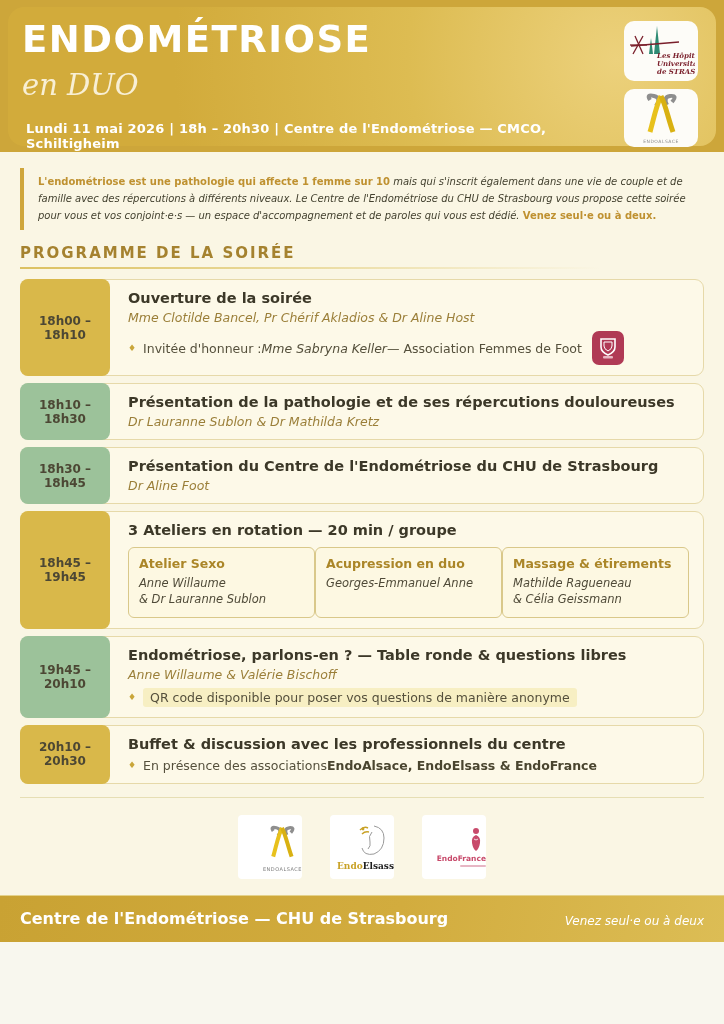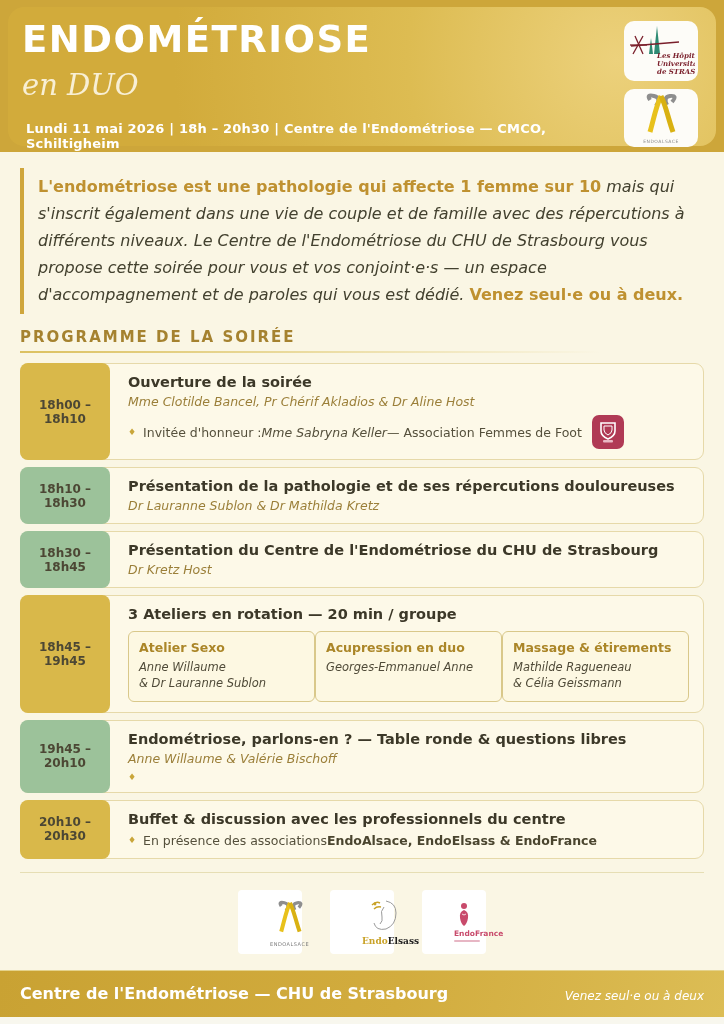--- a/index.html
+++ b/index.html
@@ -21,21 +21,21 @@
   .date-line { color:#ffffff; font-size:13px; font-weight:700; padding-left:4px; letter-spacing:.2px; }
   .header-logos { display:flex; flex-direction:column; gap:8px; align-items:flex-end; margin-right:2px; }
   .logo-box { background:#fdfcf8; border-radius:10px; width:74px; display:flex; flex-direction:column;
      align-items:center; justify-content:center; padding:3px; }
   .logo-box.hus { height:60px; } .logo-box.ea { height:62px; }
   .ea-caption { font-size:4.5px; color:#8a8a8a; letter-spacing:.5px; margin-top:1px; }
 
   
   .main { padding:16px 20px 0 20px; flex:0 0 auto; }
   .intro { border-left:4px solid #cfa63c; padding:6px 10px 6px 14px; margin-bottom:14px; }
-  .intro p { font-size:16px; line-height:1.68; color:#43412f; }
+  .intro p { font-size:10px; line-height:1.68; color:#43412f; }
   .intro .lead, .intro .tail { color:#bf9130; font-weight:700; font-style:normal; }
   .intro em { font-style:italic; color:#43412f; }
 
   .program-heading { color:#a5822f; font-size:15px; font-weight:800; letter-spacing:2px; margin:2px 0 5px 0; }
   .heading-underline { height:2px; margin-bottom:10px;
      background:linear-gradient(to right,#dcc161 0%,#e8d795 35%,rgba(232,215,149,0) 85%); }
 
   
   .rows { display:flex; flex-direction:column; gap:7px; }
   .row { display:flex; background:#fdf9e8; border:1px solid #e6d9a9; border-radius:9px; }
@@ -54,21 +54,21 @@
      margin-left:10px; align-items:center; justify-content:center; }
   .workshops { display:flex; margin-top:9px;border-radius:19px; }
   .ws-card { flex:1; background:#fdf8e2; border:1px solid #d9c88a; border-radius:6px; padding:8px 10px 9px 10px; }
   .ws-name { font-size:12.5px; font-weight:700; color:#ab8628; }
   .ws-people { font-size:11.5px; font-style:italic; color:#4f4a38; margin-top:4px; white-space:pre-line; line-height:1.4; }
 
   
   .partners { margin-top:13px; border-top:1px solid #e6deb4; padding:17px 0 16px 0;
      display:flex; justify-content:center; gap:28px; }
   .p-box { width:64px; height:64px; background:#ffffff; border-radius:4px; display:flex;
-     flex-direction:column; align-items:flex-start; justify-content:center;padding-left:32px; }
+     flex-direction:column; align-items:flex-end; justify-content:center;padding-left:32px; }
   .p-caption { font-size:5px; color:#7d7d7d; letter-spacing:.5px; margin-top:2px; }
   .ee-name { font-family:"DejaVu Serif","Liberation Serif",serif; font-size:9px; font-weight:700; margin-top:1px; }
   .ee-name .g { color:#c9a227; } .ee-name .d { color:#1c1c1c; }
   .ef-name { font-size:7.5px; font-weight:700; color:#c84a6b; margin-top:1px; }
   .ef-sub { width:26px; height:2px; background:#e7b6c4; border-radius:1px; margin-top:2px; }
 
   
   .footer { background:linear-gradient(100deg,#c9a233 0%,#d2ac3e 55%,#dcbd55 100%);
      padding:13px 20px 14px 20px; flex:0 0 auto; border-top:1px solid #e4d28b; }
   .footer-top { display:flex; justify-content:space-between; align-items:flex-end; }
@@ -154,21 +154,21 @@
         <div class="row-body">
           <div class="row-title">Présentation de la pathologie et de ses répercutions douloureuses</div>
           <div class="row-speakers">Dr Lauranne Sublon &amp; Dr Mathilda Kretz</div>
         </div>
       </div>
 
       <div class="row">
         <div class="time green">18h30 – 18h45</div>
         <div class="row-body">
           <div class="row-title">Présentation du Centre de l'Endométriose du CHU de Strasbourg</div>
-          <div class="row-speakers">Dr Kretz Host</div>
+          <div class="row-speakers">Dr Aline Foot</div>
         </div>
       </div>
 
       <div class="row">
         <div class="time gold">18h45 – 19h45</div>
         <div class="row-body">
           <div class="row-title">3 Ateliers en rotation — 20 min / groupe</div>
           <div class="workshops">
             <div class="ws-card">
               <div class="ws-name">Atelier Sexo</div>
@@ -188,20 +188,21 @@
         </div>
       </div>
 
       <div class="row">
         <div class="time green">19h45 – 20h10</div>
         <div class="row-body">
           <div class="row-title">Endométriose, parlons-en ? — Table ronde &amp; questions libres</div>
           <div class="row-speakers">Anne Willaume &amp; Valérie Bischoff</div>
           <div class="row-note">
             <span class="diamond">♦</span>
+            <span class="hl">QR code disponible pour poser vos questions de manière anonyme</span>
           </div>
         </div>
       </div>
 
       <div class="row">
         <div class="time gold">20h10 – 20h30</div>
         <div class="row-body">
           <div class="row-title">Buffet &amp; discussion avec les professionnels du centre</div>
           <div class="row-note">
             <span class="diamond">♦</span>

